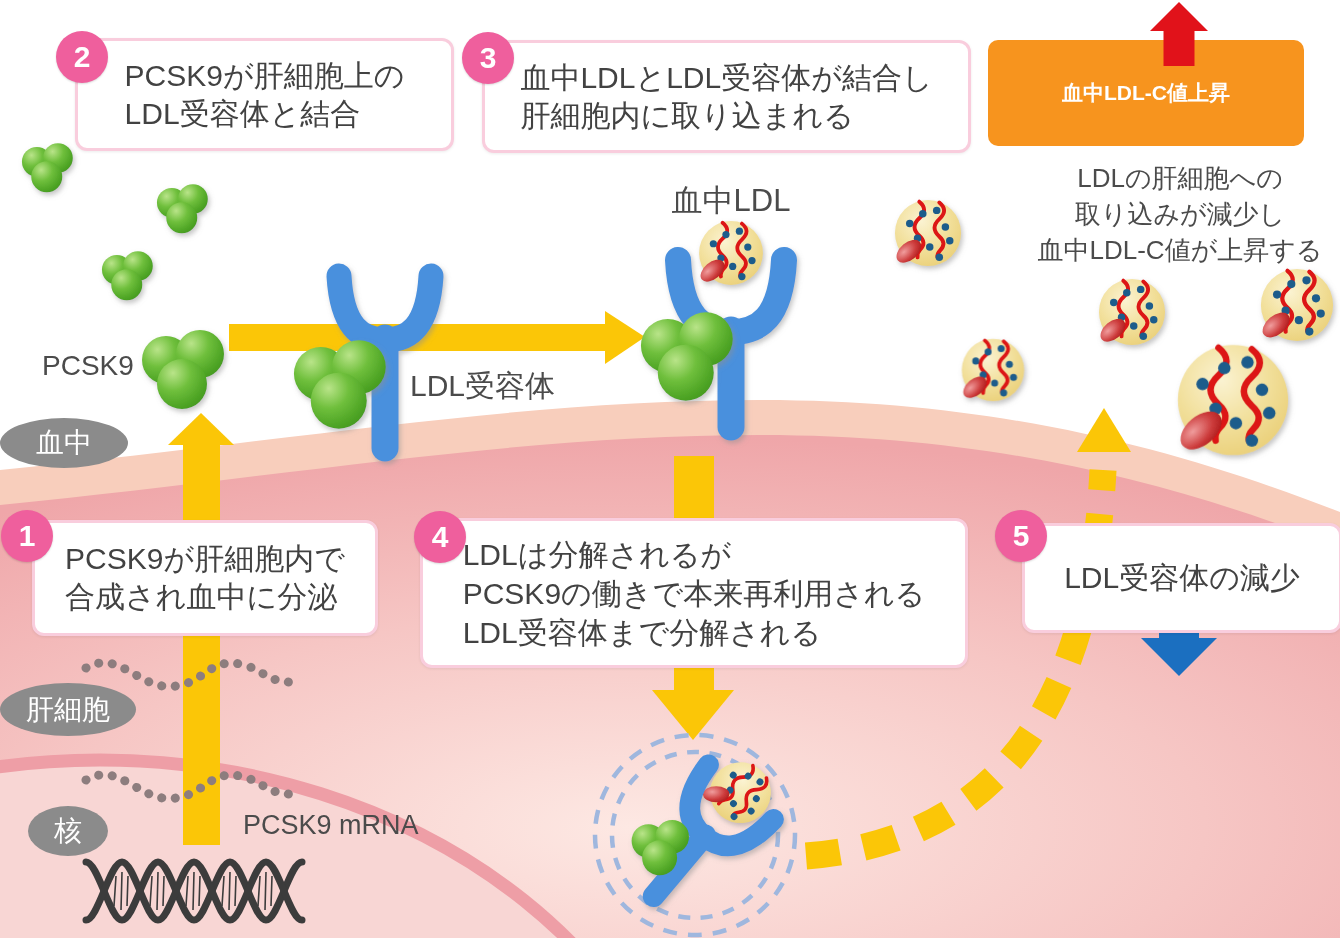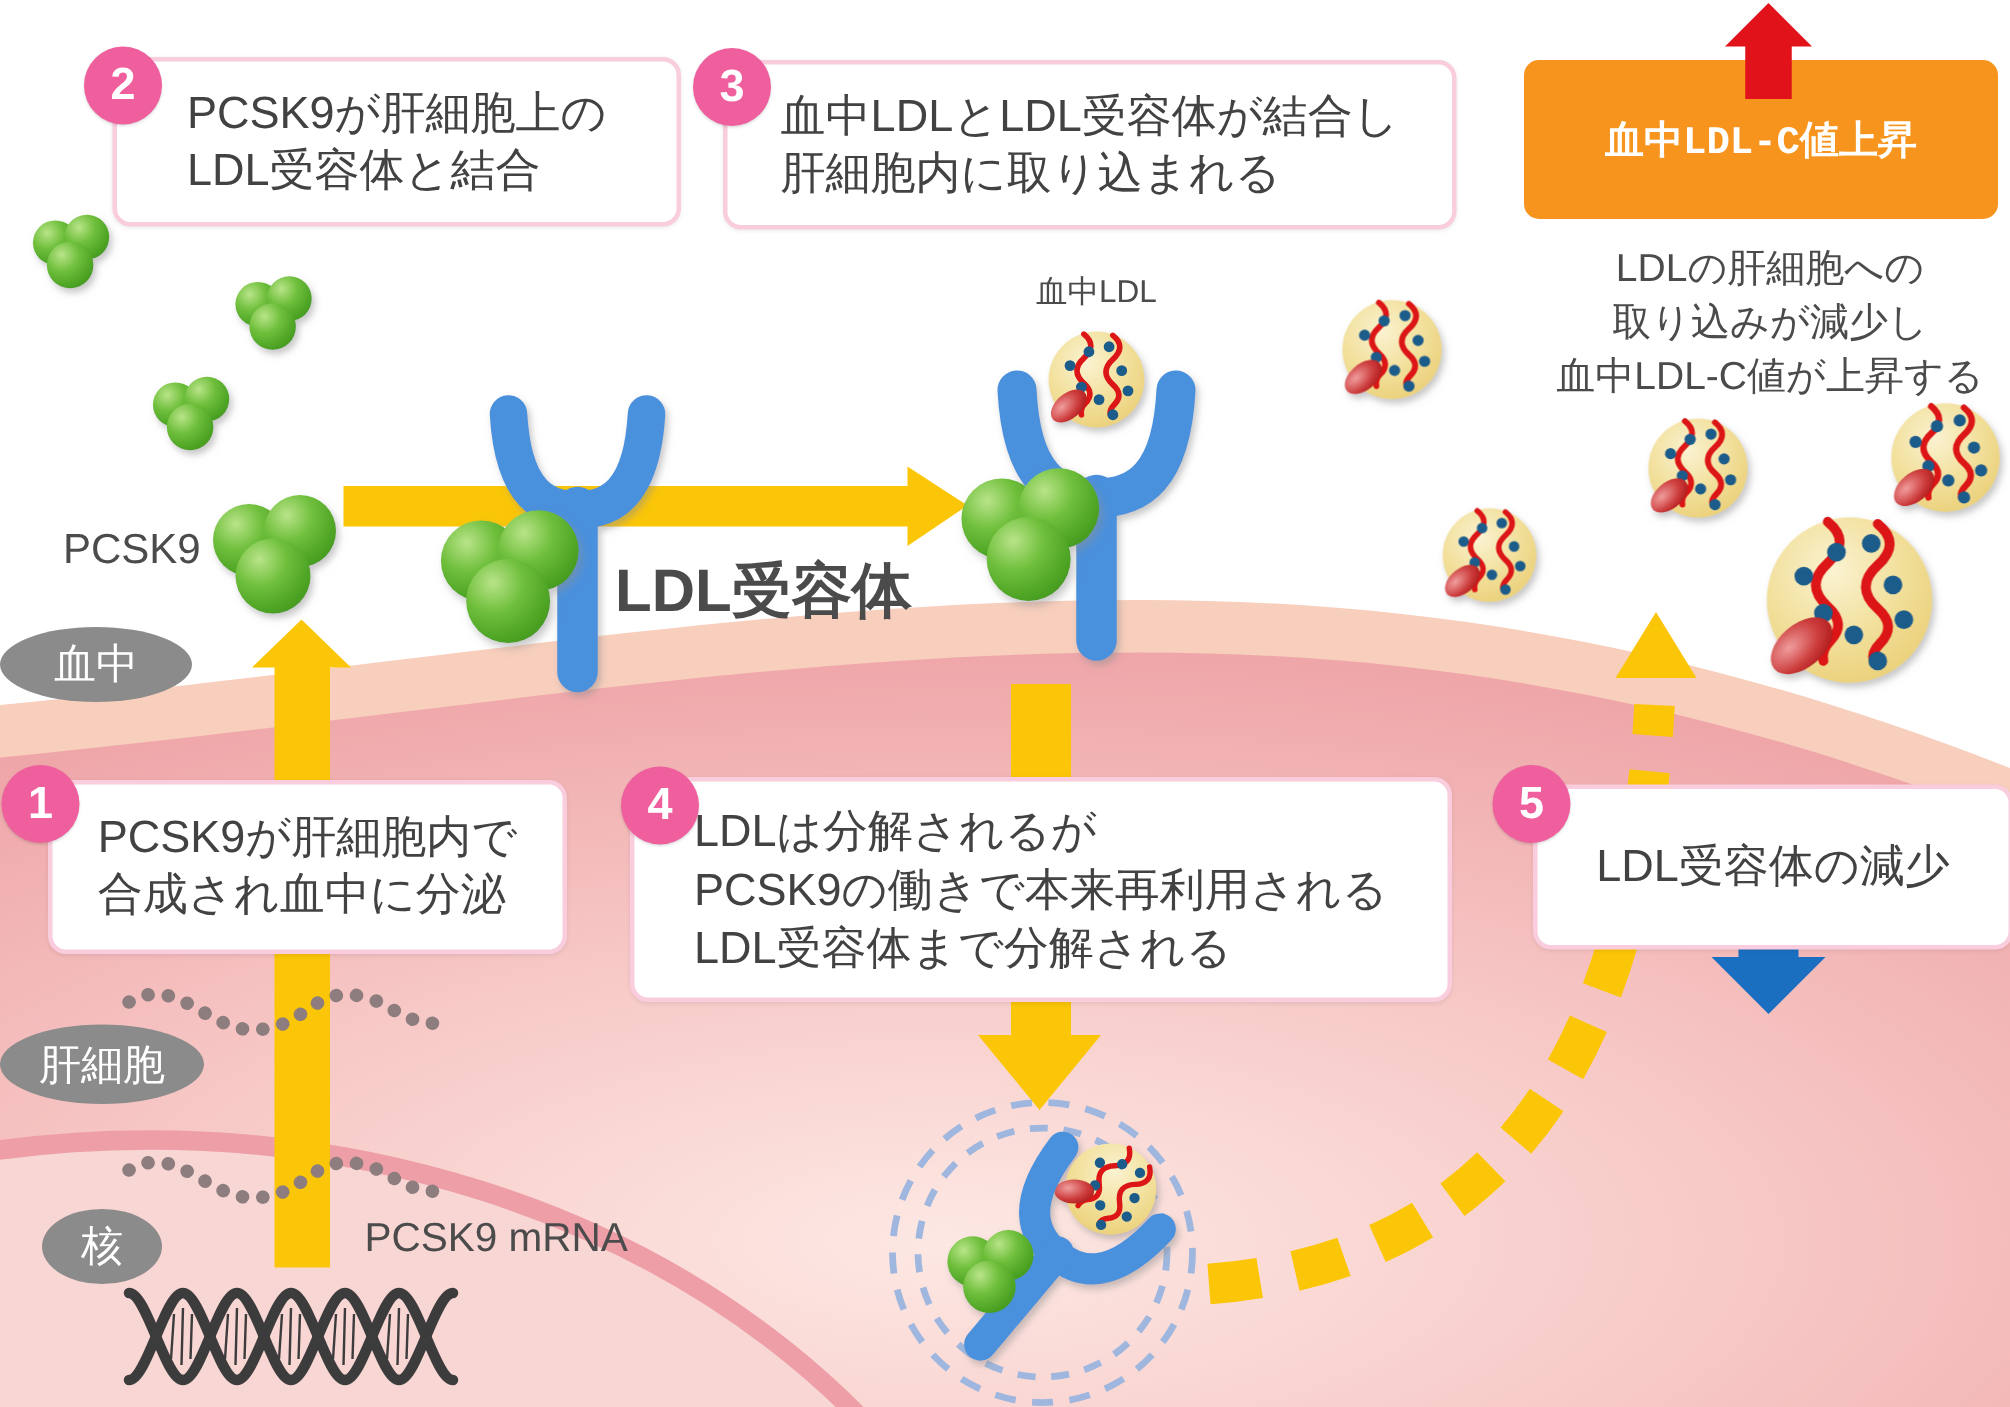--- a/index.html
+++ b/index.html
@@ -20,27 +20,27 @@
            box-shadow:0 1px 2px rgba(0,0,0,.15);}
   #num1{left:1px;top:510px;}  #num2{left:56px;top:31px;}  #num3{left:462px;top:32px;}
   #num4{left:414px;top:511px;}#num5{left:995px;top:510px;}
   .pill{position:absolute;z-index:2;background:#8b8b8b;color:#fff;border-radius:50%;
         display:flex;align-items:center;justify-content:center;font-size:28px;font-weight:normal;}
   #pill-blood{left:0px;top:418px;width:128px;height:50px;}
   #pill-liver{left:0px;top:683px;width:136px;height:53px;}
   #pill-nucleus{left:28px;top:806px;width:80px;height:50px;}
   .lbl{position:absolute;z-index:2;color:#4b4b4b;font-size:28px;white-space:nowrap;}
   #lbl-pcsk9{left:42px;top:350px;}
-  #lbl-receptor{left:410px;top:366px;font-size:40px;font-weight:bold;}
-  #lbl-bloodldl{left:650px;top:180px;width:162px;text-align:center;font-size:21px;}
+  #lbl-receptor{left:410px;top:366px;font-size:30px;}
+  #lbl-bloodldl{left:650px;top:180px;width:162px;text-align:center;font-size:31px;}
   #lbl-mrna{left:243px;top:810px;font-size:27px;}
   #lbl-gene{left:323px;top:872px;font-size:27px;}
-  #resultbox{position:absolute;z-index:2;left:1016px;top:40px;width:316px;height:106px;background:#f7941e;
-             border-radius:10px;color:#fff;font-size:26px;font-weight:bold;
-             display:flex;align-items:center;justify-content:center;font-family:Liberation Mono, monospace;}
+  #resultbox{position:absolute;z-index:2;left:988px;top:40px;width:316px;height:106px;background:#f7941e;
+             border-radius:10px;color:#fff;font-size:21px;font-weight:bold;
+             display:flex;align-items:center;justify-content:center;}
   #resultdesc{position:absolute;z-index:2;left:1010px;top:160px;width:340px;text-align:center;
               color:#4b4b4b;font-size:26px;line-height:36px;white-space:pre-line;}
   #redarrow{position:absolute;left:1140px;top:0px;z-index:4;}
 </style>
 </head>
 <body>
 
 <div class="stage">
 
 <svg class="scene" width="1340" height="938" viewBox="0 0 1340 938">

